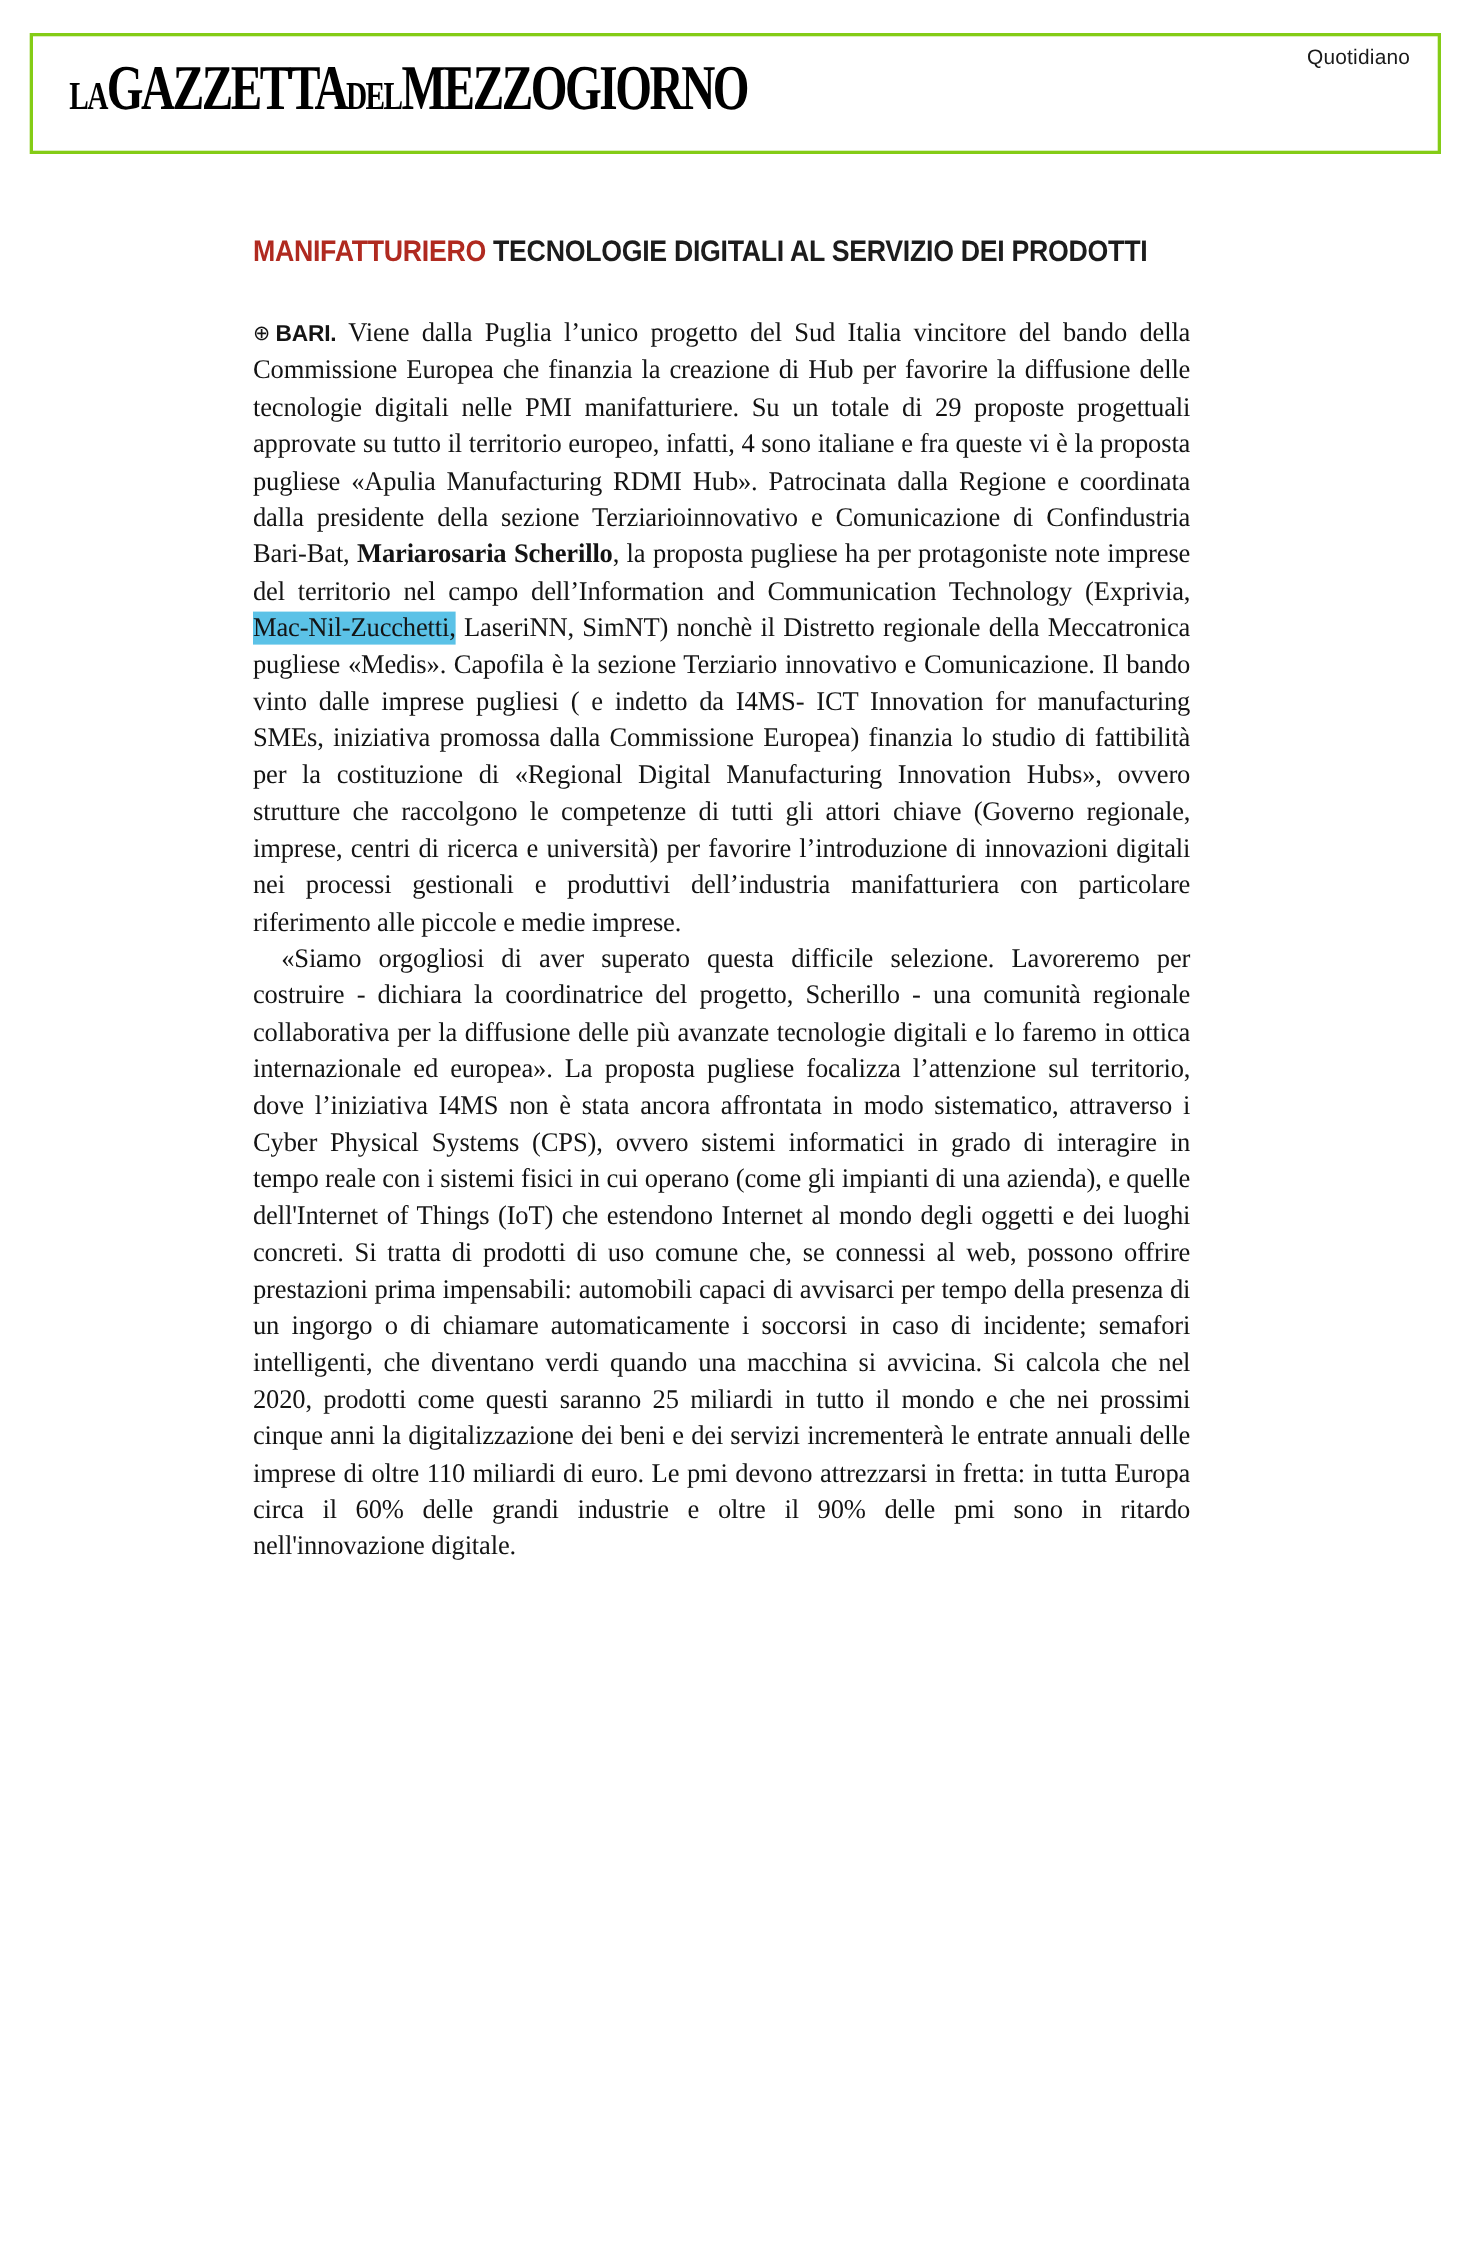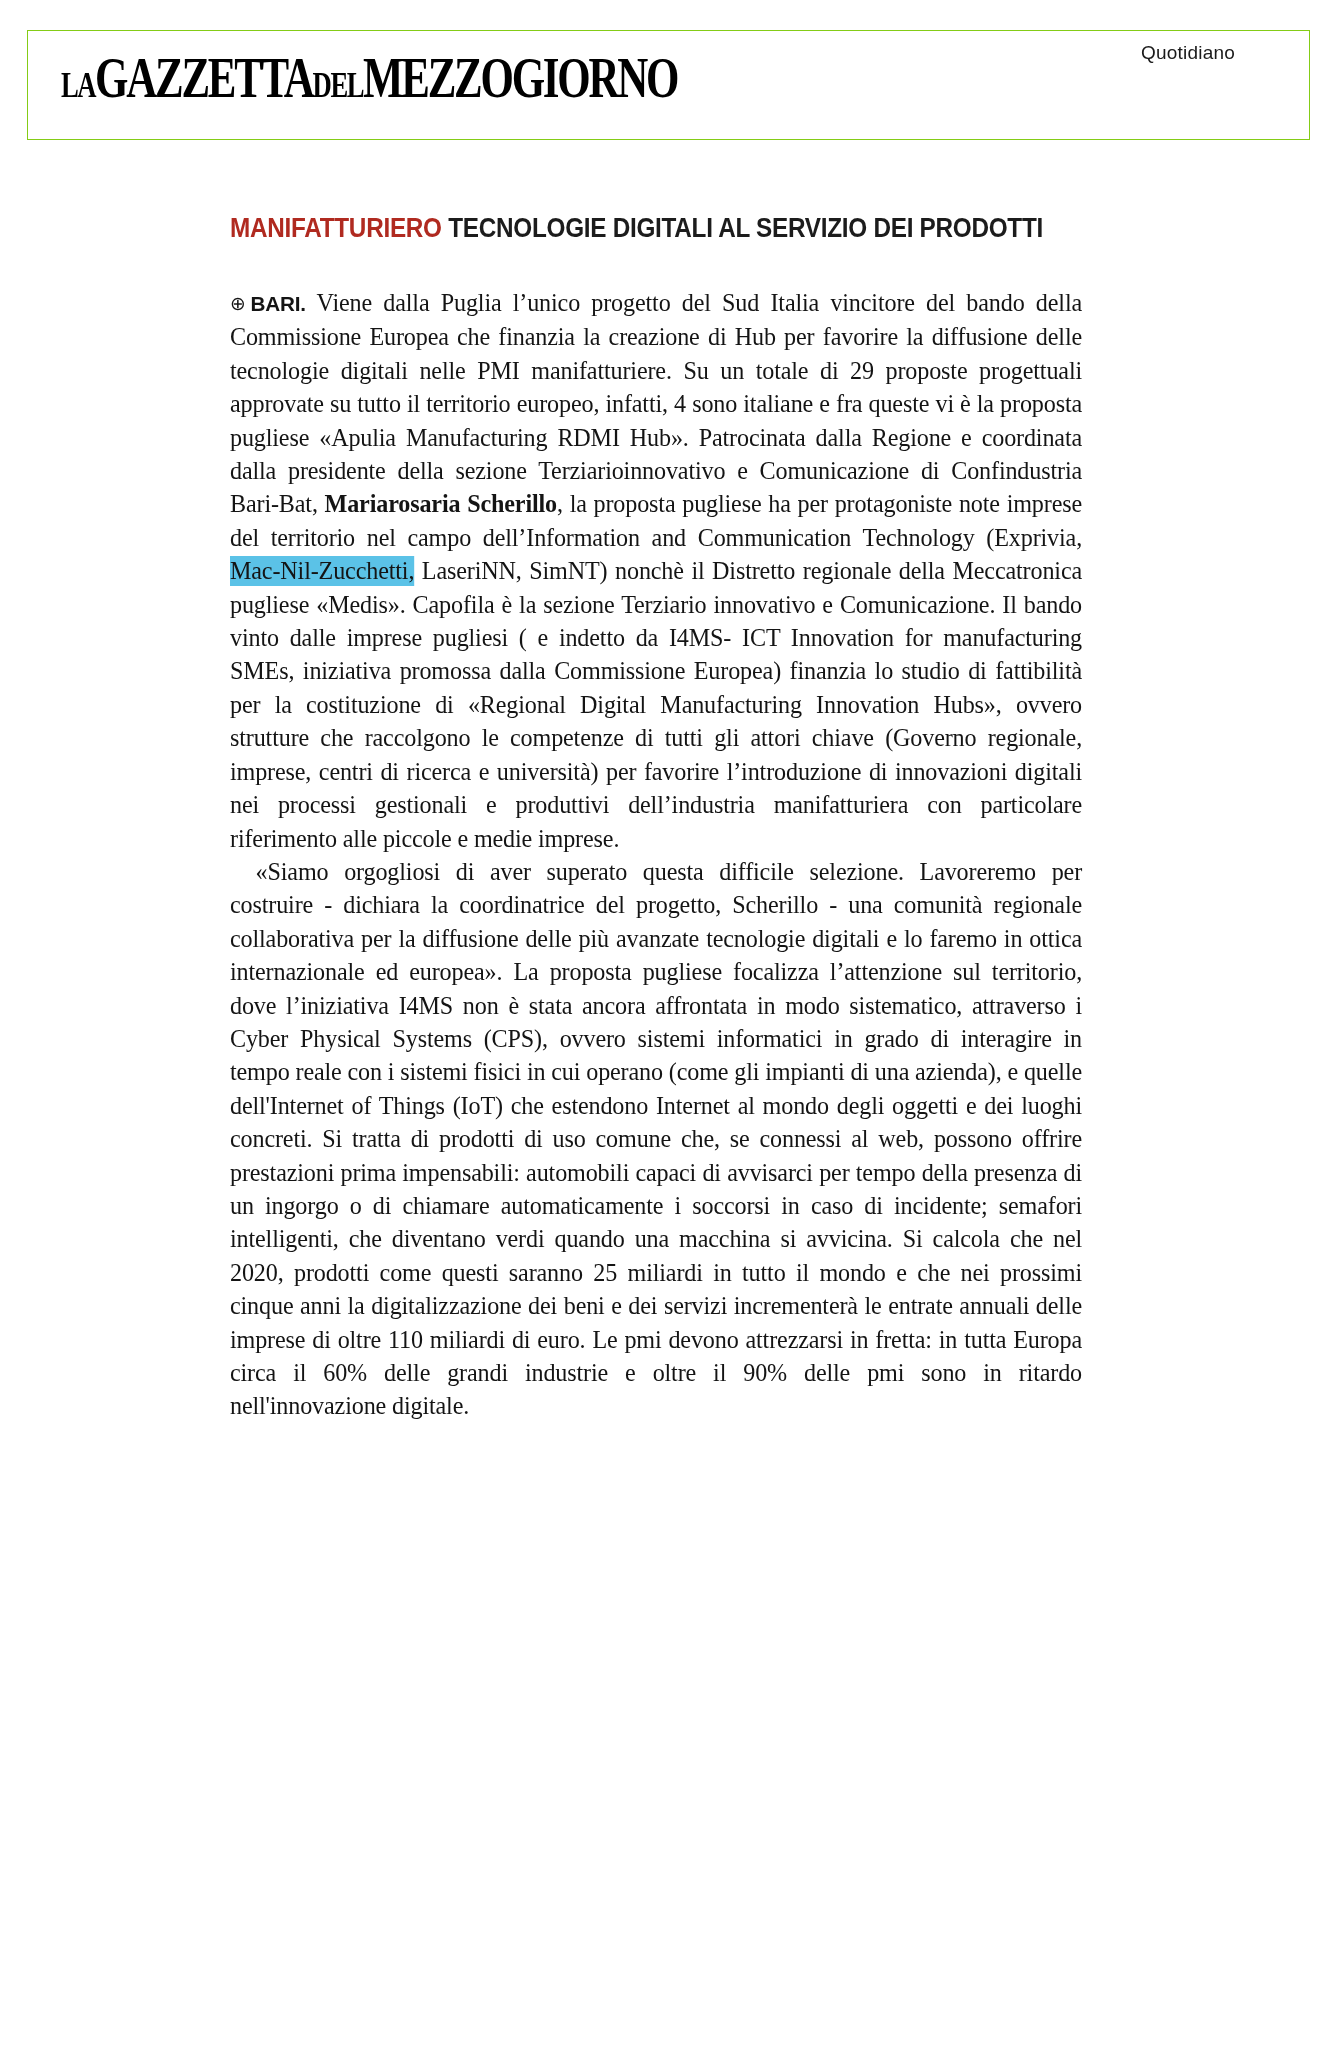--- a/index.html
+++ b/index.html
@@ -15,38 +15,39 @@
     position: relative;
     overflow: hidden;
   }
 
   
   .masthead-wrap {
     position: absolute;
     left: 0; top: 0;
     width: 1275px;
     height: 152px;
+    padding-left: 47px;
   }
   .quotidiano {
     position: absolute;
     right: 40px;
     top: 42px;
     font-family: "Liberation Sans", sans-serif;
     font-size: 19px;
     color: #1a1a1a;
     letter-spacing: 0.2px;
     z-index: 5;
   }
   .masthead-box {
     position: absolute;
     left: 27px;
     top: 30px;
     width: 1283px;
     height: 110px;
-    border: 1px solid #84cc16;
+    border: 3px solid #84cc16;
     box-sizing: border-box;
     background: #ffffff;
     text-decoration: underline;
   }
   .masthead-logo {
     position: absolute;
     left: 33px;
     top: 18px;
     font-family: "Liberation Serif", serif;
     font-weight: bold;

